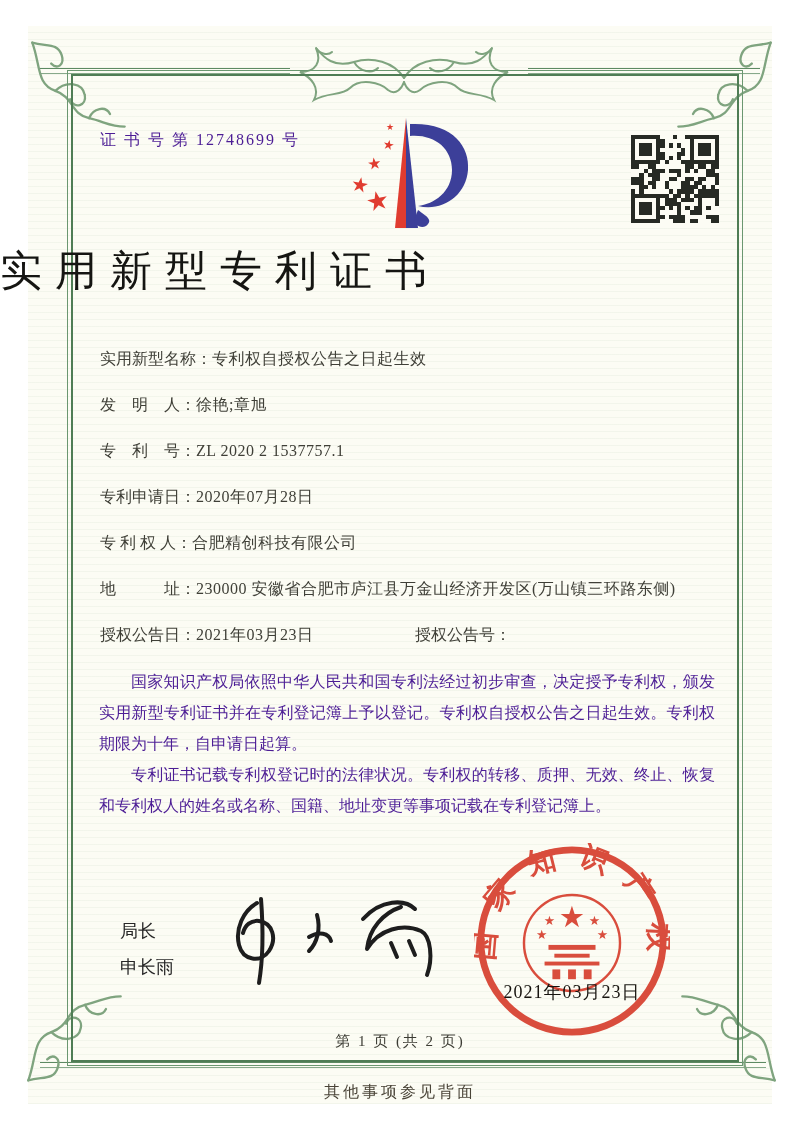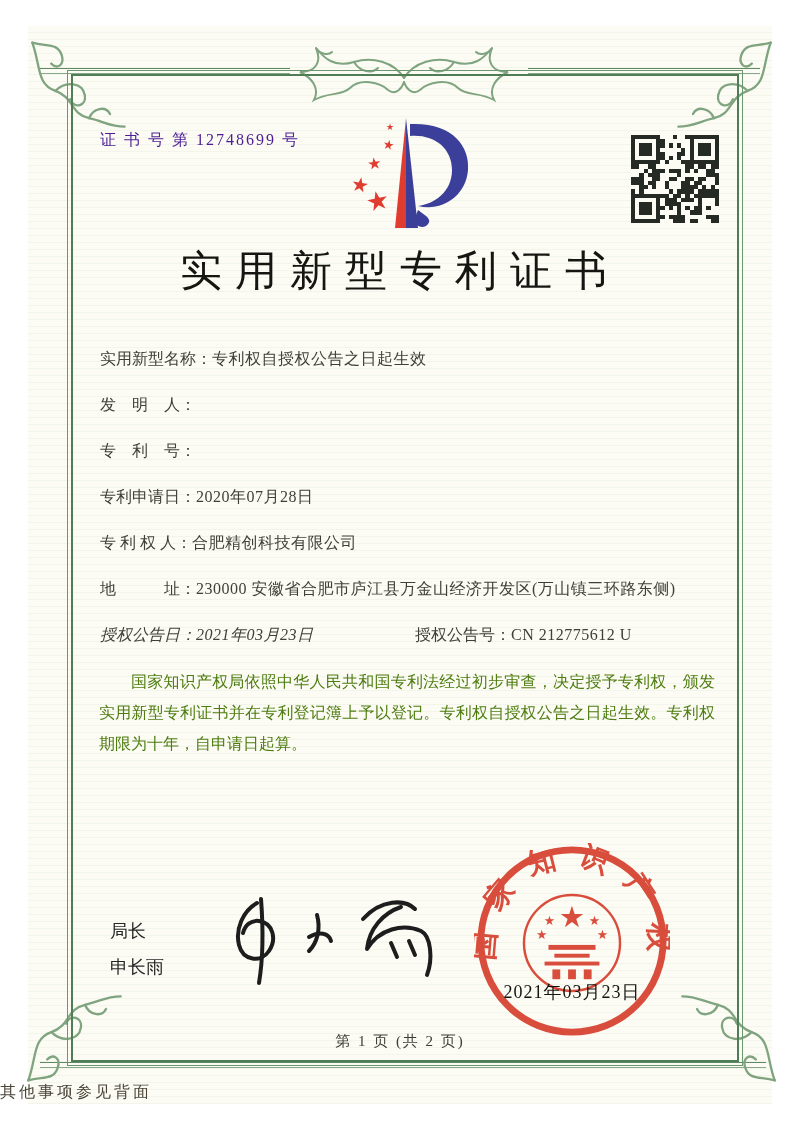--- a/index.html
+++ b/index.html
@@ -34,51 +34,51 @@
 
   .cert-no{position:absolute;left:100px;top:130px;font-size:16px;letter-spacing:2px;color:#4c1d95;}
 
   .logo{position:absolute;left:334px;top:112px;width:145px;height:122px;}
   .logo svg{width:100%;height:100%;}
 
   .qr{position:absolute;left:631px;top:135px;width:88px;height:88px;background:#fcfcf4;}
   .qr svg{width:100%;height:100%;}
 
   .title{
-    position:absolute;left:0;top:243px;width:100%;text-align:center;
+    position:absolute;left:0;top:243px;width:100%;
     font-size:42px;letter-spacing:13px;color:#151512;font-weight:500;
   }
 
   .fields{position:absolute;left:100px;top:346px;width:618px;font-size:16px;line-height:26px;}
   .frow{display:flex;margin-bottom:20px;}
   .flabel{white-space:pre;flex:0 0 auto;}
   .fvalue{flex:1 1 auto;letter-spacing:0.5px;}
   .grant-row{display:flex;margin-bottom:0;}
-  .grant-left{display:flex;flex:0 0 315px;font-style:italic;}
+  .grant-left{display:flex;flex:0 0 315px;}
   .grant-right{display:flex;flex:1 1 auto;}
 
   .paragraphs{
     position:absolute;left:99px;top:666px;width:616px;
-    font-size:16px;line-height:31px;text-align:justify;color:#4d7c0f;
+    font-size:16px;line-height:31px;text-align:justify;color:#4c1d95;
   }
   .paragraphs p{margin:0;text-indent:2em;}
 
-  .signer{position:absolute;left:110px;top:913px;font-size:18px;color:#262626;line-height:36px;}
+  .signer{position:absolute;left:120px;top:913px;font-size:18px;color:#262626;line-height:36px;}
   .signature{position:absolute;left:205px;top:885px;width:235px;height:105px;}
   .signature svg{width:100%;height:100%;}
 
   .seal{position:absolute;left:474px;top:843px;width:196px;height:196px;opacity:0.9;}
   .seal svg{width:100%;height:100%;}
   .seal-date{
     position:absolute;left:482px;top:980px;width:180px;text-align:center;
     font-size:18px;color:#17140f;letter-spacing:1px;z-index:5;
   }
 
   .page-footer{position:absolute;left:0;top:1032px;width:100%;text-align:center;font-size:15px;letter-spacing:2px;color:#3c3c34;}
-  .back-note{position:absolute;left:0;top:1082px;width:100%;font-size:16px;letter-spacing:3px;color:#4a4438;}
+  .back-note{position:absolute;left:0;top:1082px;width:100%;text-align:center;font-size:16px;letter-spacing:3px;color:#4a4438;}
 </style>
 </head>
 <body>
 
 <div class="paper"></div>
 
 <div class="h-rule rule-top-left"></div>
 <div class="h-rule rule-top-right"></div>
 <div class="h-rule rule-bottom"></div>
 
@@ -303,50 +303,52 @@
 
 <div class="title">实用新型专利证书</div>
 
 <div class="fields">
   <div class="frow">
     <span class="flabel">实用新型名称：</span>
     <span class="fvalue">专利权自授权公告之日起生效</span>
   </div>
   <div class="frow">
     <span class="flabel">发　明　人：</span>
+    <span class="fvalue">徐艳;章旭</span>
   </div>
   <div class="frow">
     <span class="flabel">专　利　号：</span>
+    <span class="fvalue">ZL 2020 2 1537757.1</span>
   </div>
   <div class="frow">
     <span class="flabel">专利申请日：</span>
     <span class="fvalue">2020年07月28日</span>
   </div>
   <div class="frow">
     <span class="flabel">专 利 权 人：</span>
     <span class="fvalue">合肥精创科技有限公司</span>
   </div>
   <div class="frow">
     <span class="flabel">地　　　址：</span>
     <span class="fvalue">230000 安徽省合肥市庐江县万金山经济开发区(万山镇三环路东侧)</span>
   </div>
   <div class="frow grant-row">
     <span class="grant-left">
       <span class="flabel">授权公告日：</span>
       <span class="fvalue">2021年03月23日</span>
     </span>
     <span class="grant-right">
       <span class="flabel">授权公告号：</span>
-      <span class="fvalue">CN 212775612 U</span>
     </span>
   </div>
 </div>
 
 <div class="paragraphs">
   <p>国家知识产权局依照中华人民共和国专利法经过初步审查，决定授予专利权，颁发实用新型专利证书并在专利登记簿上予以登记。专利权自授权公告之日起生效。专利权期限为十年，自申请日起算。</p>
+  <p>专利证书记载专利权登记时的法律状况。专利权的转移、质押、无效、终止、恢复和专利权人的姓名或名称、国籍、地址变更等事项记载在专利登记簿上。</p>
 </div>
 
 <div class="signer">
   <div>局长</div>
   <div>申长雨</div>
 </div>
 
 <div class="signature">
   <svg viewBox="0 0 235 105" fill="none" stroke="#1d1d1d" stroke-width="4" stroke-linecap="round" stroke-linejoin="round">
     <path d="M52,18 C38,26 30,44 34,60 C38,76 56,78 64,66 C72,54 68,38 54,36 C46,35 40,40 38,48"></path>

